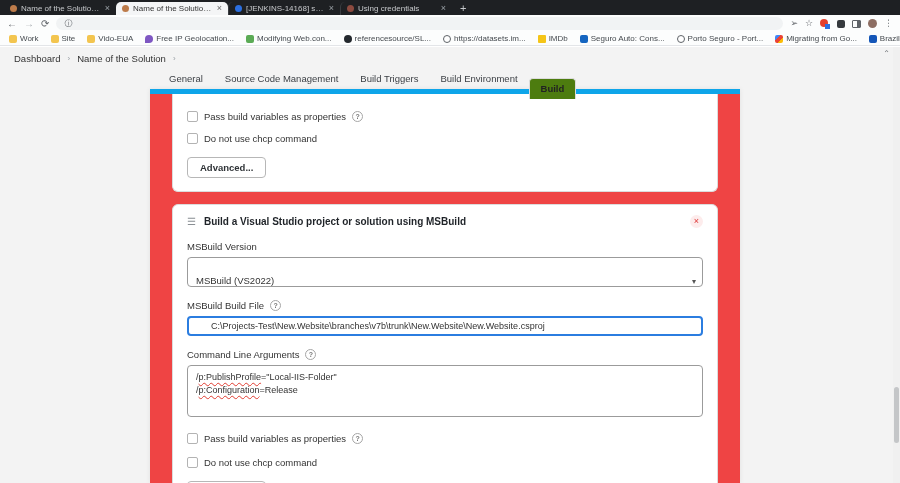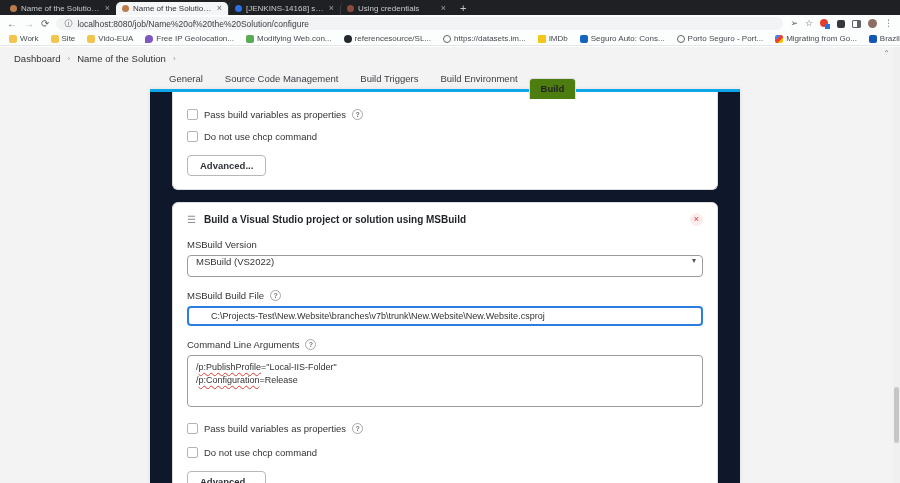--- a/index.html
+++ b/index.html
@@ -70,22 +70,22 @@
   .vtrack { position:absolute; right:0; top:0; bottom:0; width:7px; background:#f0f0f0; }
   .vthumb { position:absolute; left:1px; right:1px; top:340px; height:56px;
     background:#c4c6c8; border-radius:3px; }
 
   .content-col { position:absolute; left:150px; width:590px; top:19px; bottom:0; }
   .config-tabs { display:flex; align-items:flex-end; height:23px; padding-left:8px;
     font-size:9.5px; color:#3b3f44; }
   .ctab { padding:4px 11px 5px; }
   .ctab.active { background:#4d7c0f; border:1px solid #dcdcdc; border-bottom:none;
     border-radius:4px 4px 0 0; font-weight:bold; color:#222; position:relative; top:10px; z-index:2; }
-  .panel { position:absolute; top:23px; left:0; right:0; bottom:0; background:#0f172a;
-    border-top:3px solid #0ea5e9; box-shadow:0 0 5px rgba(0,0,0,.08); padding:0 22px; }
+  .panel { position:absolute; top:23px; left:0; right:0; bottom:0; background:#ef4444;
+    border-top:5px solid #0ea5e9; box-shadow:0 0 5px rgba(0,0,0,.08); padding:0 22px; }
 
   .section { border:1px solid #dcdcdc; border-radius:6px; background:#fff; }
   .section.partial { border-top:none; border-radius:0 0 6px 6px; padding:6px 14px 13px; }
   .section.msbuild { margin-top:12px; padding:10px 14px 14px; }
 
   .chk-row { display:flex; align-items:center; gap:6px; margin-top:11px;
     font-size:9.5px; color:#333; }
   .chk-box { width:11px; height:11px; border:1px solid #b3b3b3; border-radius:2px; background:#fff; }
   .help { width:11px; height:11px; border-radius:50%; border:1px solid #a6a6a6;
     color:#777; font-size:7px; font-weight:bold; display:flex; align-items:center;
@@ -95,22 +95,22 @@
     font-weight:bold; color:#2f3337; font-family:inherit; }
 
   .sec-header { display:flex; align-items:center; gap:8px; }
   .drag { color:#8a8f94; font-size:10px; }
   .sec-title { font-weight:bold; font-size:10px; color:#1f2328; }
   .delete-x { margin-left:auto; width:13px; height:13px; border-radius:50%;
     background:#fdecec; color:#d33; font-size:9px; line-height:13px; text-align:center; }
 
   .field-label { margin-top:13px; display:flex; align-items:center; gap:6px;
     font-size:9.5px; color:#333; }
-  .select { margin-top:5px; height:22px; border:1px solid #9b9b9b; border-radius:4px;
-    background:#fff; display:flex; align-items:flex-start; padding:0 8px; font-size:9.5px;
+  .select { margin-top:5px; height:30px; border:1px solid #9b9b9b; border-radius:4px;
+    background:#fff; display:flex; align-items:flex-end; padding:0 8px; font-size:9.5px;
     color:#333; position:relative; }
   .select .caret { position:absolute; right:6px; color:#555; font-size:8px; }
   .text-input { display:block; margin-top:5px; width:100%; height:20px;
     border:2px solid #2b7de0; border-radius:4px; padding:0 22px; font-size:9px;
     color:#333; font-family:inherit; outline:none; background:#fff; }
   .textarea { margin-top:5px; height:52px; border:1px solid #9b9b9b; border-radius:4px;
     background:#fff; padding:5px 8px; font-size:9px; color:#333; line-height:1.4;
     overflow:hidden; }
   .arg-word { text-decoration:underline wavy #e03c31 1px; text-underline-offset:2px; }
 </style>
@@ -140,21 +140,20 @@
   </div>
   <div class="newtab">+</div>
 </div>
 
 <div class="toolbar">
   <span class="navic">←</span>
   <span class="navic dim">→</span>
   <span class="navic">⟳</span>
   <div class="urlbar">
     <span class="info-ic">ⓘ</span>
-    <span class="url-text">localhost:8080/job/Name%20of%20the%20Solution/configure</span>
   </div>
   <div class="tb-right">
     <span class="tb-ic">➢</span>
     <span class="tb-ic">☆</span>
     <span class="ext-badge">
         <span class="eb-r"></span>
         <span class="eb-b"></span>
       </span>
     <span class="dark-sq"></span>
     <span class="side-ic"></span>

